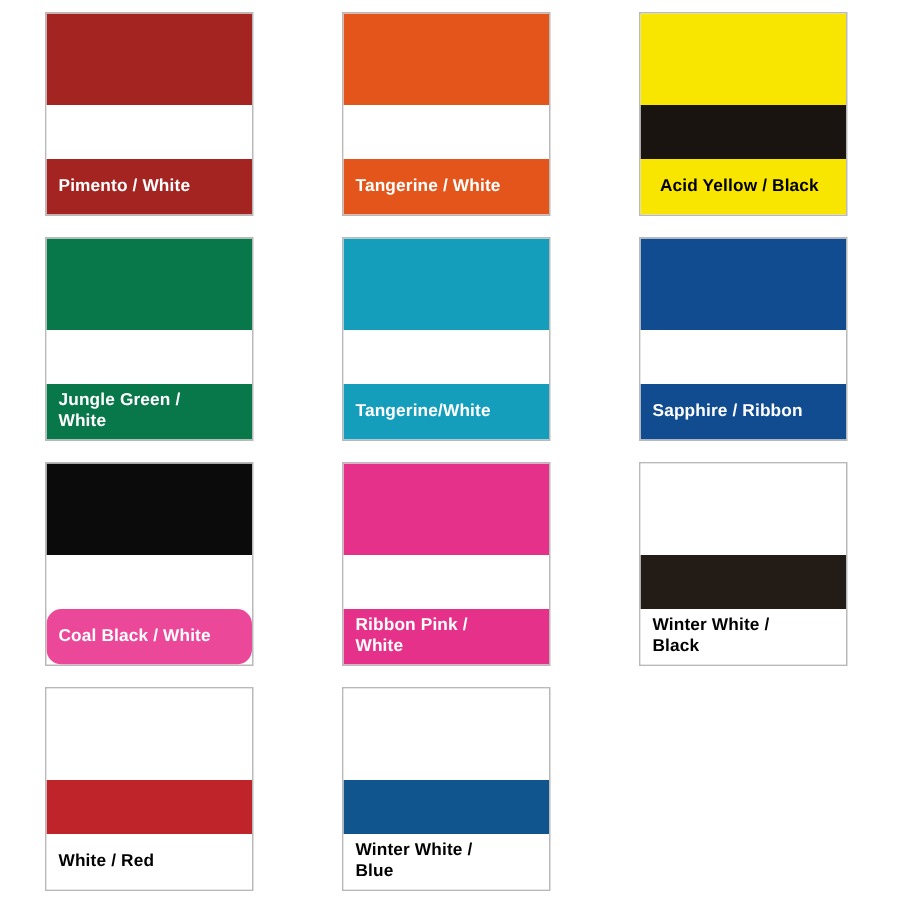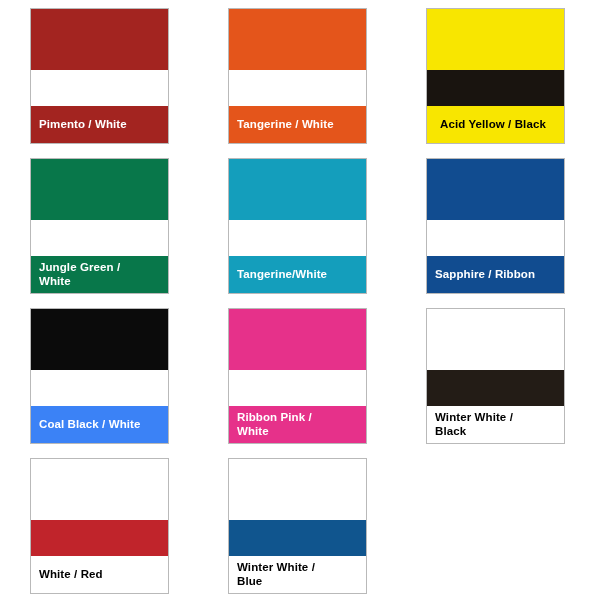--- a/index.html
+++ b/index.html
@@ -103,21 +103,21 @@
     <div class="swatch-card">
       <div class="swatch-top" style="background: rgb(17, 76, 144);"></div>
       <div class="swatch-middle" style="background: rgb(255, 255, 255);"></div>
       <div class="swatch-label" style="background: rgb(17, 76, 144);">
         <span class="swatch-label-text" style="color: rgb(255, 255, 255);">Sapphire / Ribbon</span>
       </div>
     </div>
     <div class="swatch-card">
       <div class="swatch-top" style="background: rgb(11, 11, 11);"></div>
       <div class="swatch-middle" style="background: rgb(255, 255, 255);"></div>
-      <div class="swatch-label" style="background: #3b82f6;">
+      <div class="swatch-label" style="background: #ec4899; border-radius: 10px;">
         <span class="swatch-label-text" style="color: rgb(255, 255, 255);">Coal Black / White</span>
       </div>
     </div>
     <div class="swatch-card">
       <div class="swatch-top" style="background: rgb(230, 49, 138);"></div>
       <div class="swatch-middle" style="background: rgb(255, 255, 255);"></div>
       <div class="swatch-label" style="background: rgb(230, 49, 138);">
         <span class="swatch-label-text" style="color: rgb(255, 255, 255);">Ribbon Pink /
 White</span>
       </div>

